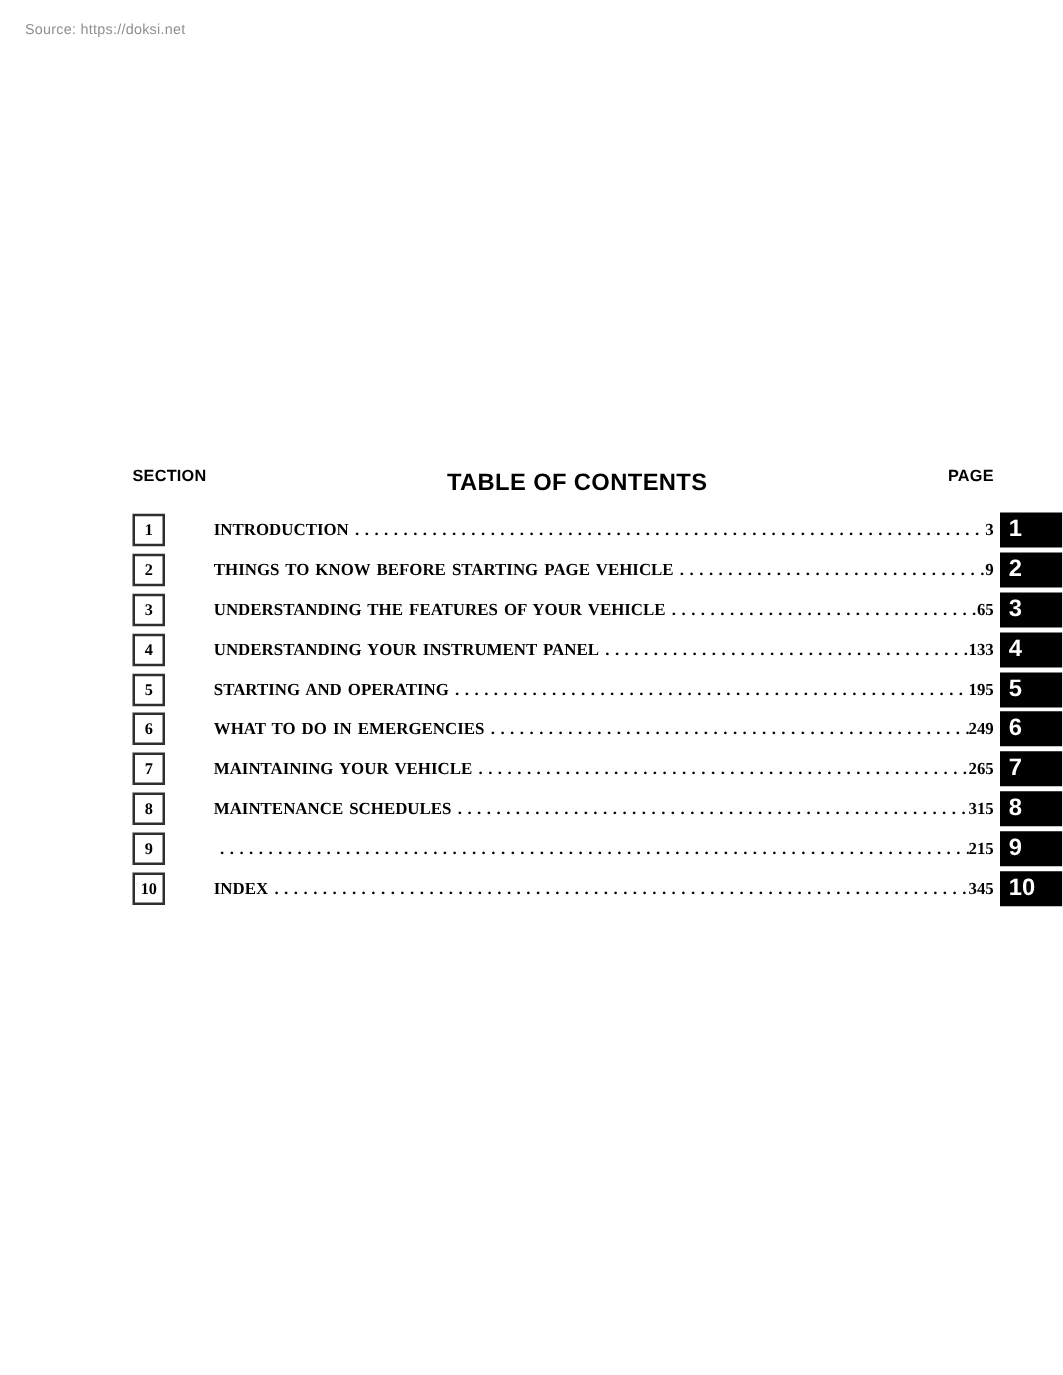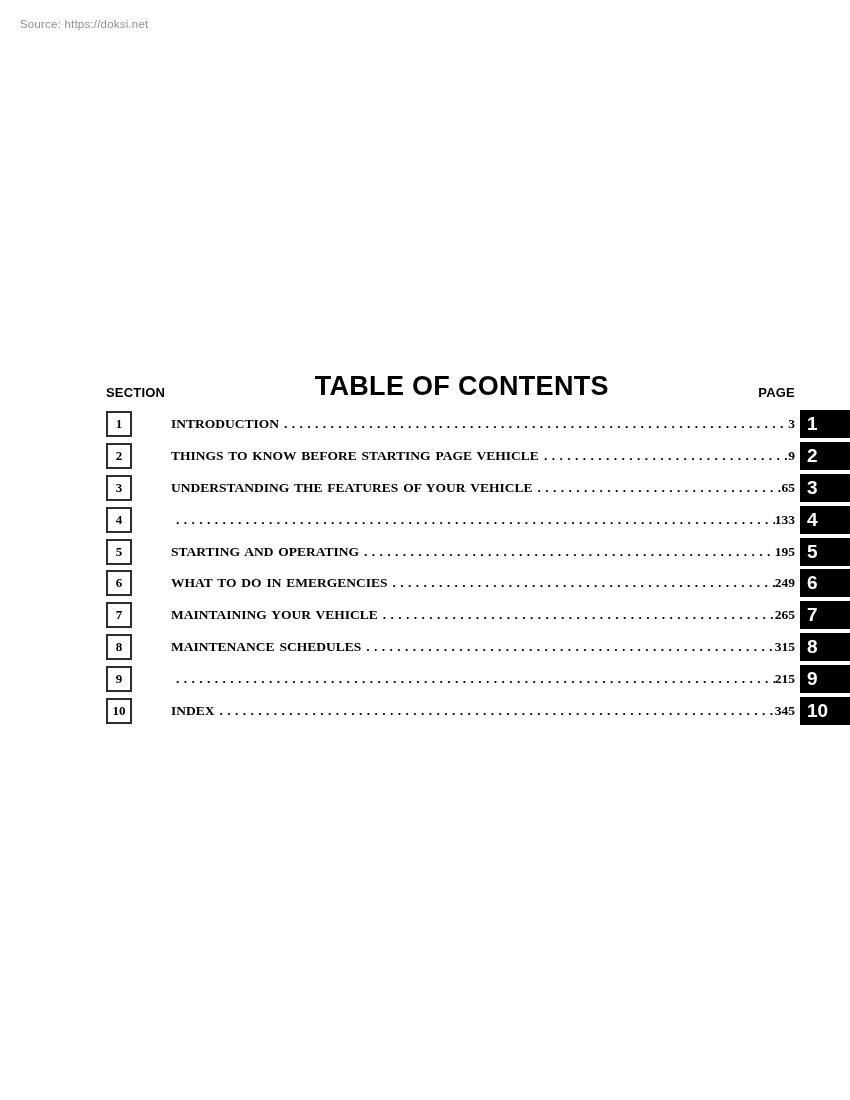--- a/index.html
+++ b/index.html
@@ -22,32 +22,32 @@
     color: #8f8f8f;
     letter-spacing: 0.2px;
   }
   .toc-header {
     position: absolute;
     left: 106px;
     right: 55px;
     top: 373px;
     display: flex;
     justify-content: space-between;
-    align-items: flex-end;
+    align-items: flex-start;
   }
   .col-label {
     font-family: "Liberation Sans", sans-serif;
     font-weight: bold;
     font-size: 13px;
     letter-spacing: 0.2px;
   }
   .main-title {
     font-family: "Liberation Sans", sans-serif;
     font-weight: bold;
-    font-size: 27px;
+    font-size: 19px;
     line-height: 27px;
     letter-spacing: 0.3px;
     white-space: nowrap;
   }
   .toc-list {
     position: absolute;
     left: 106px;
     right: 0;
     top: 408px;
   }
@@ -155,20 +155,21 @@
     </div>
     <div class="tab">
       <span>3</span>
     </div>
   </div>
       <div class="toc-row">
     <div class="numbox">
       <span>4</span>
     </div>
     <div class="entry">
+      <span class="entry-title">UNDERSTANDING YOUR INSTRUMENT PANEL</span>
       <span class="dot-leader">. . . . . . . . . . . . . . . . . . . . . . . . . . . . . . . . . . . . . . . . . . . . . . . . . . . . . . . . . . . . . . . . . . . . . . . . . . . . . . . . . . . . . . . . . . . . . . . . . . . . . . . . . . . . . . . . . . . . . . . . . . . . . . . . . . . . . . . . . . . . . . . . . . . . . . . . . . . . . . . . . . . . . . . . . . . . . . . . . . . . . . . . . . . . . . . . . . . . . . . . </span>
       <span class="pagenum">133</span>
     </div>
     <div class="tab">
       <span>4</span>
     </div>
   </div>
       <div class="toc-row">
     <div class="numbox">
       <span>5</span>

